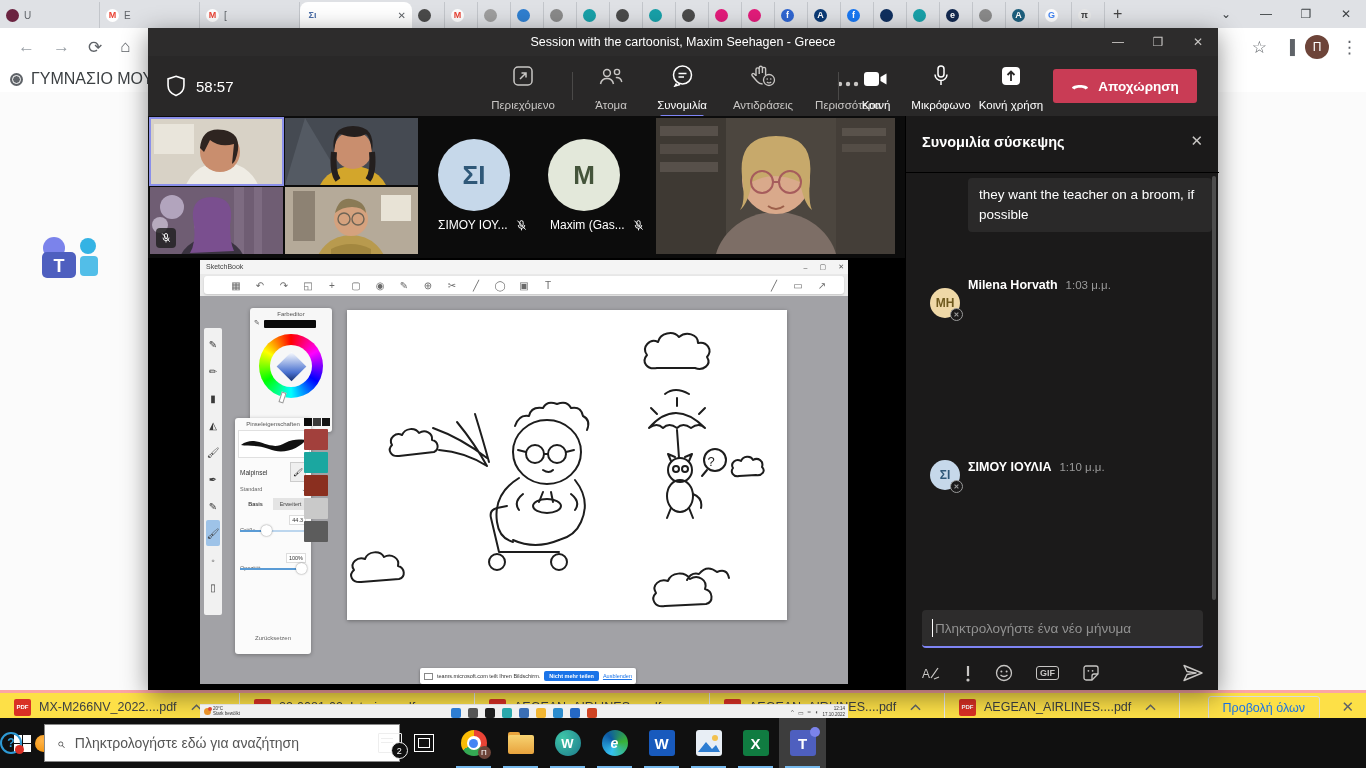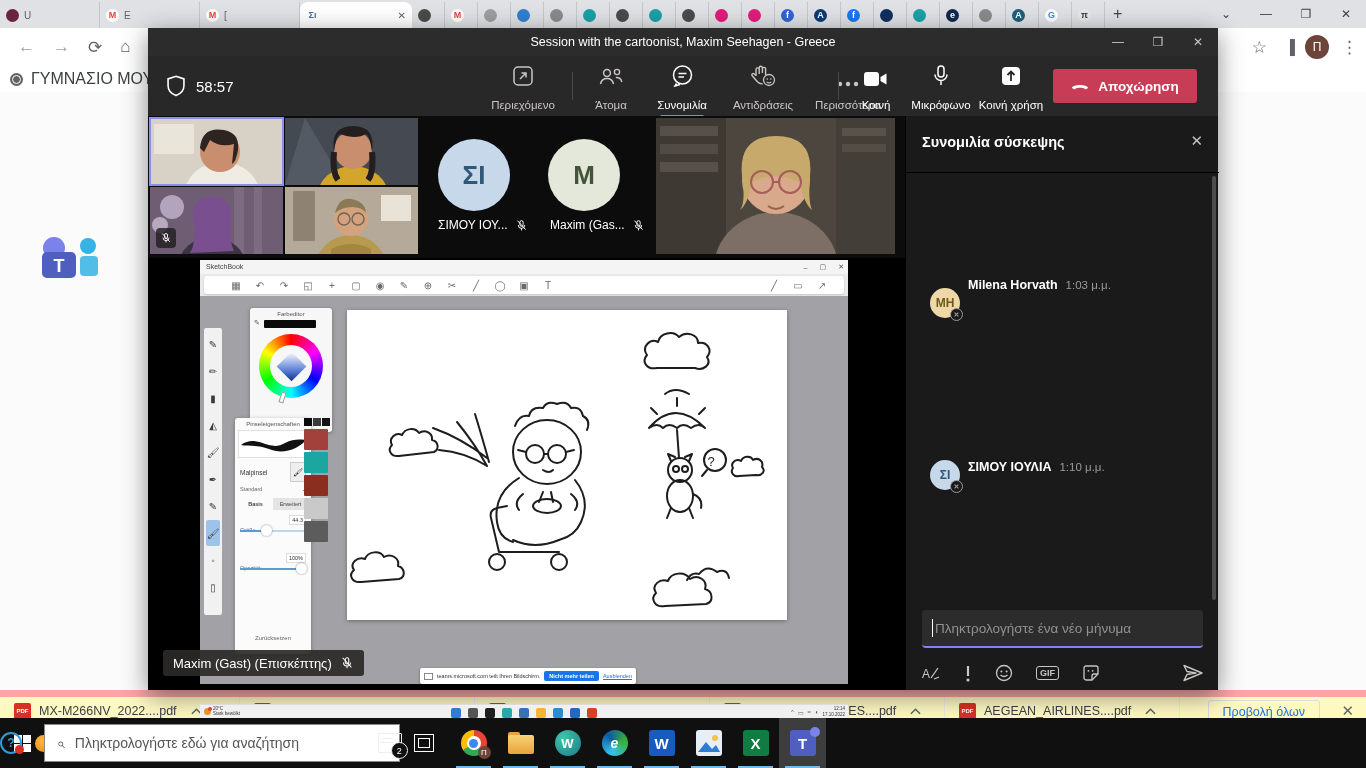--- a/index.html
+++ b/index.html
@@ -123,21 +123,21 @@
   .cbadge{position:absolute;right:-3px;bottom:-3px;width:11px;height:11px;border-radius:50%;background:#1b1a1a;border:1px solid #9b9b9b;color:#9b9b9b;font-size:7px;line-height:11px;text-align:center}
   #chat-scroll{right:2px;top:60px;width:4px;height:424px;background:#4d4d4d;border-radius:2px}
   #chat-input{left:16px;top:494px;width:281px;height:38px;background:#2d2c2c;border-radius:4px;border-bottom:2px solid #7f85f5;box-sizing:border-box;display:flex;align-items:center;padding:0 10px;gap:2px}
   #caret{width:1px;height:18px;background:#fff}
   #chat-input .ph{font-size:13.5px;color:#929292}
   #composer{left:16px;top:544px;width:281px;height:26px;display:flex;align-items:center;gap:23px;color:#c8c6c4}
   .compico{font-size:14px}
   #send{margin-left:auto}
 
   
-  #dlbar{left:0;top:690px;width:1366px;height:28px;background:#fef9c3;border-top:7px solid #fca5a5}
+  #dlbar{left:0;top:690px;width:1366px;height:28px;background:#fde047;border-top:3px solid #fca5a5}
   .dlchip{position:absolute;top:0;height:28px;display:flex;align-items:center;gap:8px;border-right:1px solid #e8eaed;padding-left:14px;box-sizing:border-box}
   .pdfico{width:17px;height:17px;background:#d93025;border-radius:2px;color:#fff;font-size:6px;font-weight:bold;display:flex;align-items:center;justify-content:center}
   .dlname{font-size:12.5px;color:#3c4043;white-space:nowrap}
   .dlchev{margin-left:6px;margin-right:10px}
   #dl-showall{right:46px;top:3px;height:22px;padding:0 14px;border:1px solid #dadce0;border-radius:3px;color:#1a73e8;font-size:12.5px;display:flex;align-items:center}
   #dl-close{right:12px;top:0;line-height:28px;font-size:15px;color:#5f6368}
 
   
   #taskbar{left:0;top:718px;width:1366px;height:50px;background:#101010}
   #tb-start{left:0;top:0;width:44px;height:50px;display:flex;align-items:center;justify-content:center}
@@ -726,36 +726,29 @@
                   <div id="mini-clock">
                     <span>12:14</span><br><span>17.10.2022</span>
                   </div>
                 </div>
               </div>
 
             </div>
           </div>
         </div>
 
-        <div id="presenter" class="abs">
-          <span>Maxim (Gast) (Επισκέπτης)</span>
-          <svg width="14" height="14" viewBox="0 0 16 16">
-              <rect x="6" y="2" width="4" height="7" rx="2" fill="none" stroke="#fff" stroke-width="1.2"></rect>
-              <path d="M4 7.5a4 4 0 008 0M8 11.5V14" fill="none" stroke="#fff" stroke-width="1.2"></path>
-              <path d="M3 2l10 11" stroke="#fff" stroke-width="1.2"></path>
-            </svg>
-        </div>
       </div>
 
       <div id="chat" class="abs">
         <div id="chat-head" class="abs">
           <div id="chat-title" class="abs">Συνομιλία σύσκεψης</div>
           <div id="chat-close" class="abs">✕</div>
         </div>
 
+        <div class="bubble" style="top:62px">they want the teacher on a broom, if possible</div>
 
         <div class="cavatar" style="top:172px;background:#efd8a7;color:#6f5a1e">
           <span>MH</span>
           <span class="cbadge">✕</span>
         </div>
         <div class="msghead" style="top:162px">
           <span class="mauthor">Milena Horvath</span>
           <span class="mtime">1:03 μ.μ.</span>
         </div>
 

